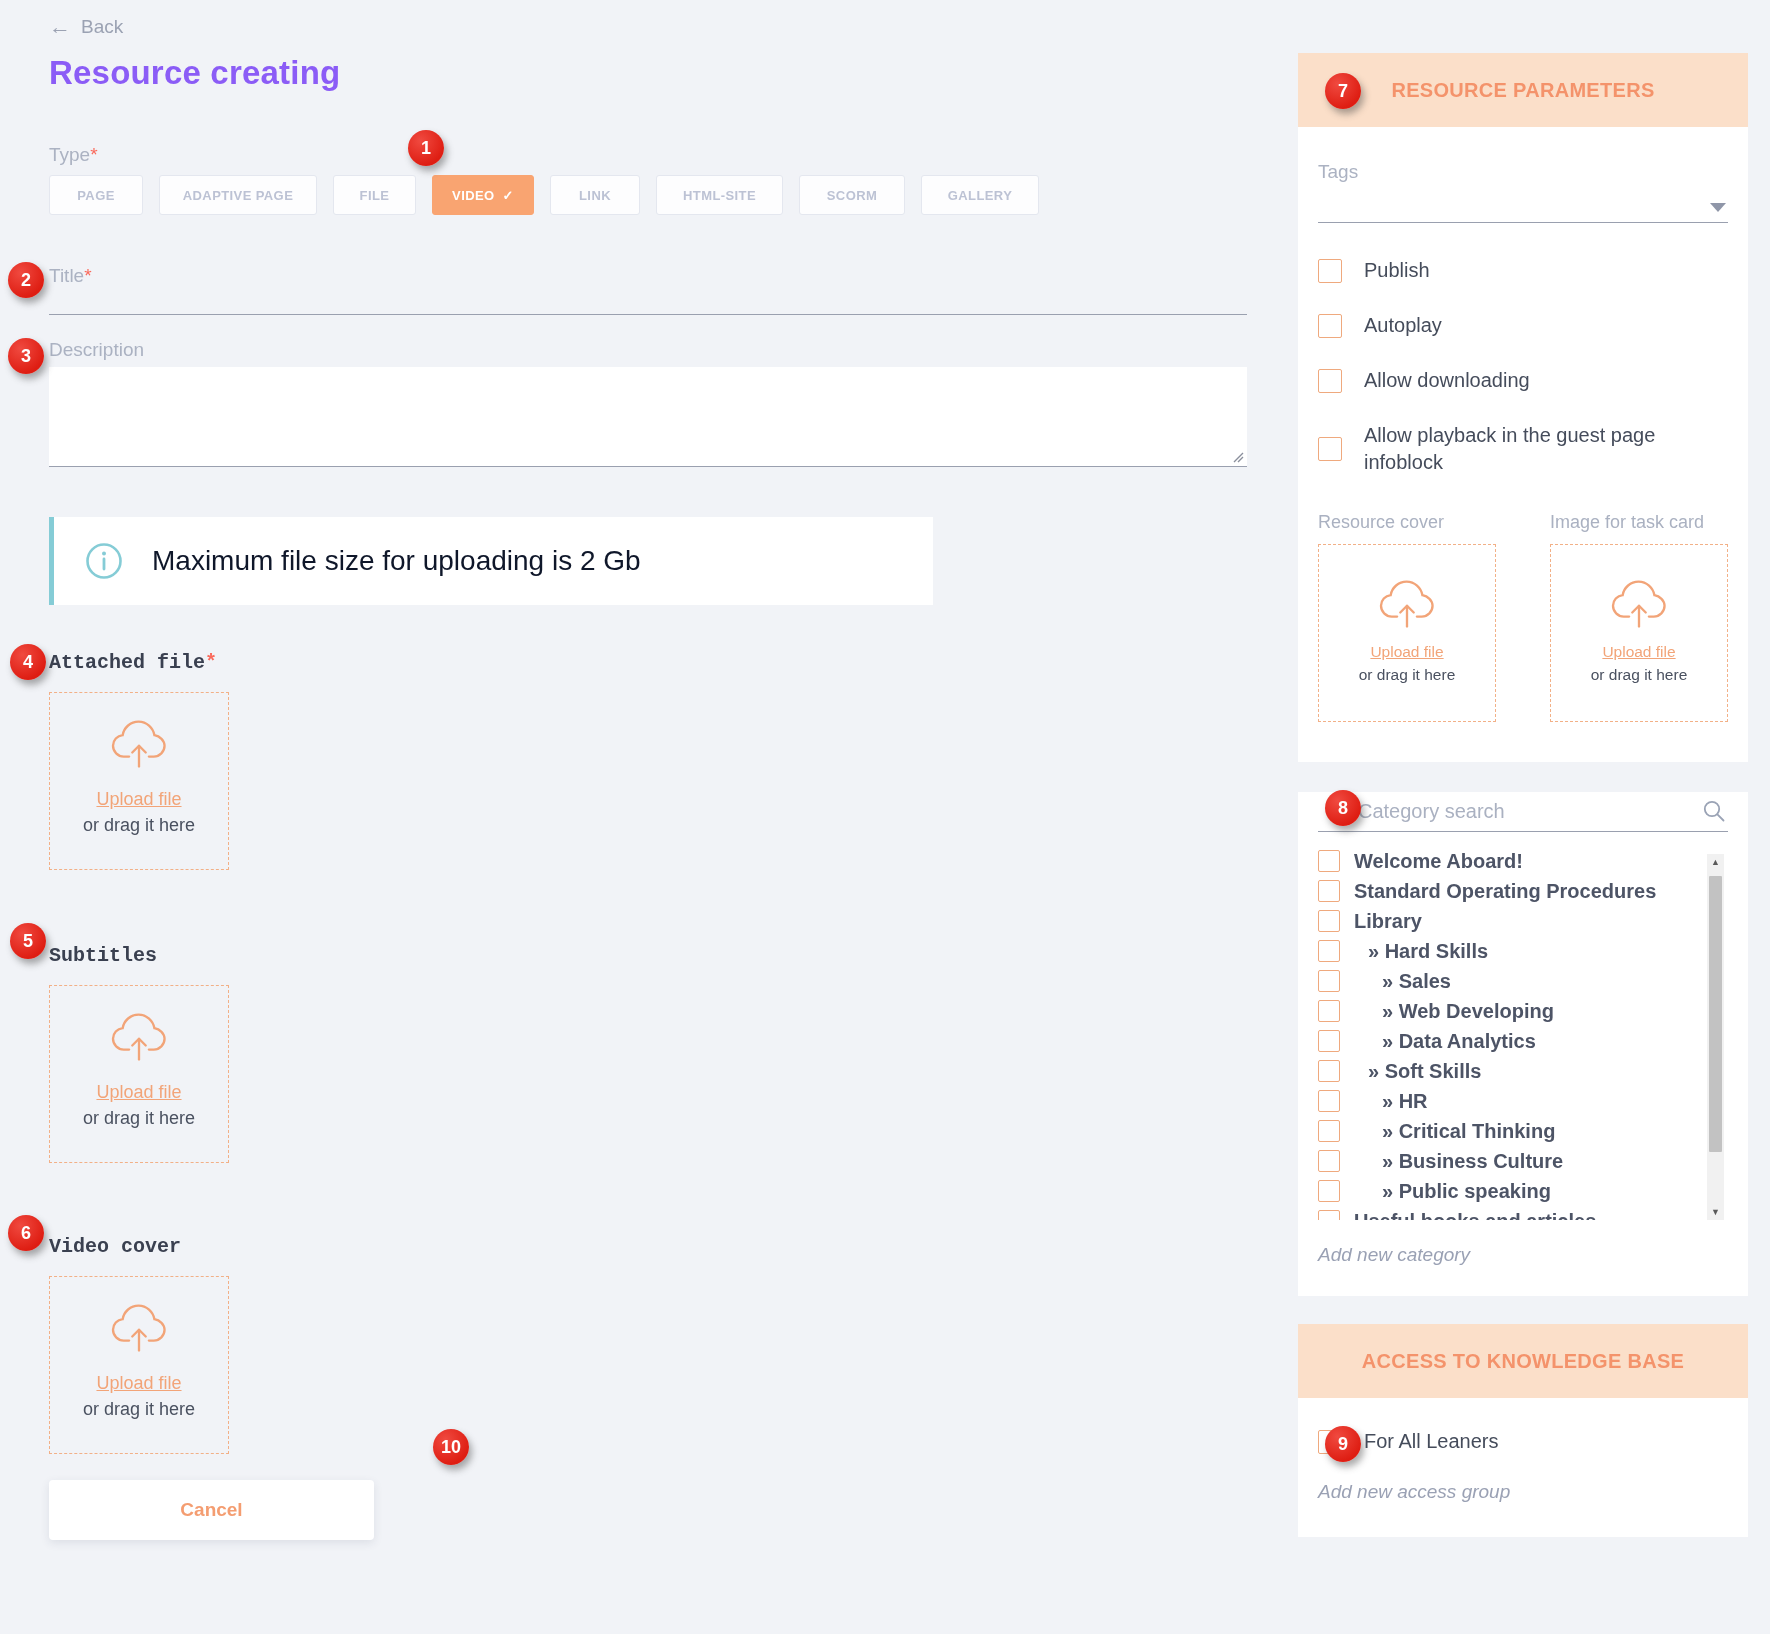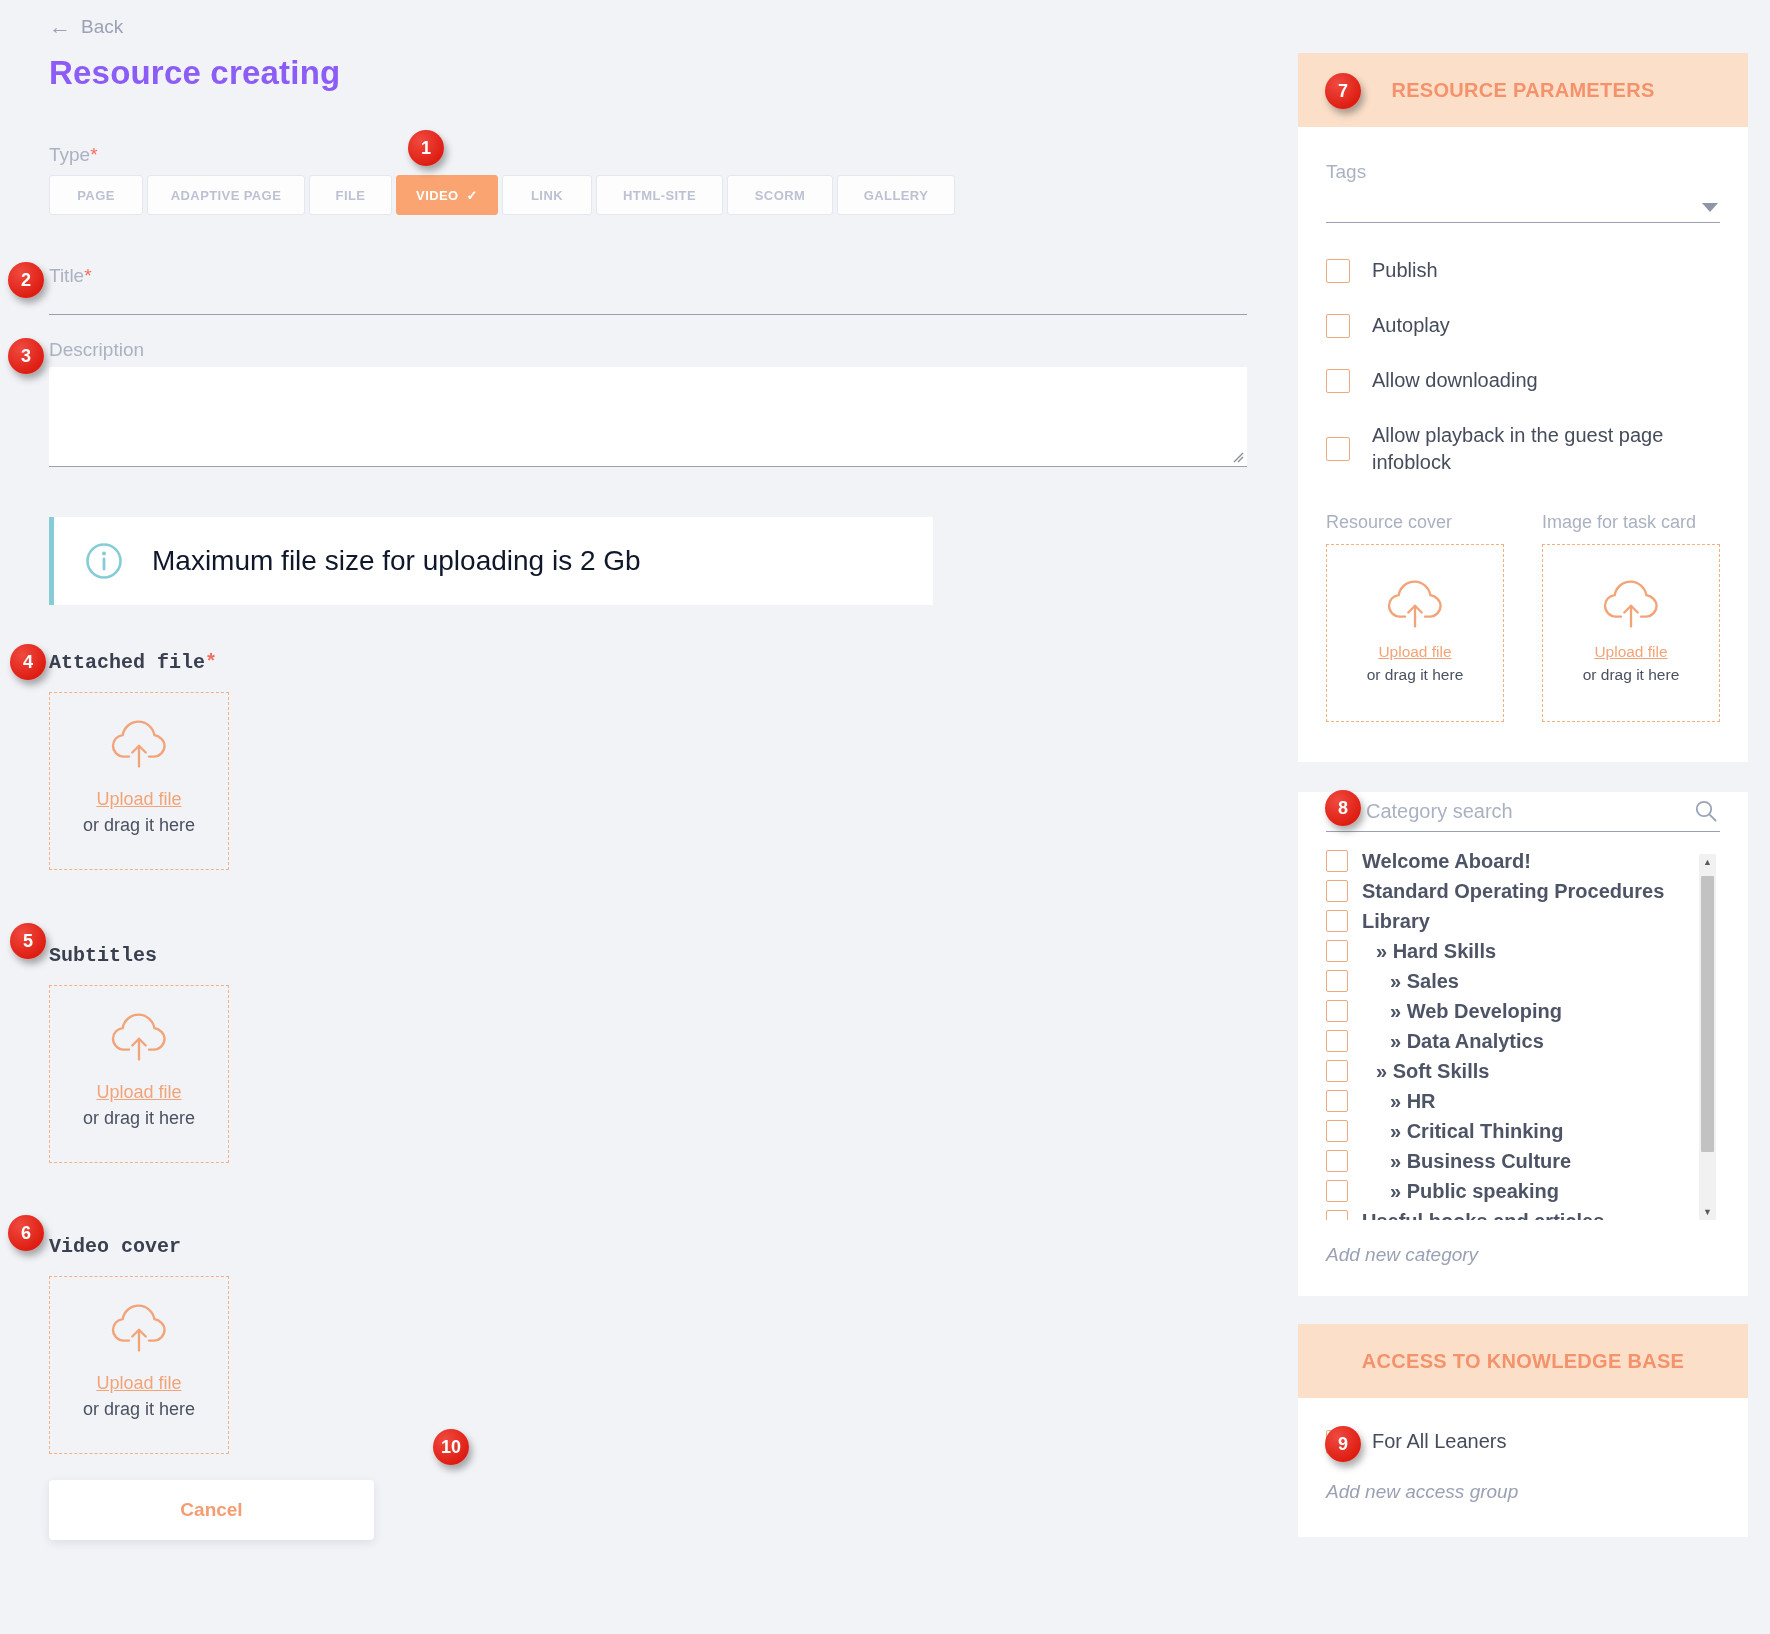--- a/index.html
+++ b/index.html
@@ -16,21 +16,21 @@
   .main { position:absolute; left:49px; top:16px; width:1198px; }
 
   .back { display:flex; align-items:center; gap:10px; color:#9ba2b3; font-size:19px; width:max-content; cursor:pointer; }
   .back .arrow { font-size:22px; line-height:20px; }
 
   .page-title { margin-top:16px; font-size:33px; font-weight:bold; color:#8b5cf6; letter-spacing:.2px; }
 
   .type-label { margin-top:52px; font-size:19px; color:#abb2c2; }
   .req { color:#fa6a5c; }
 
-  .tabs { display:flex; gap:4px; margin-top:9px; }
+  .tabs { display:flex; gap:16px; margin-top:9px; }
   .tab { height:40px; display:flex; align-items:center; justify-content:center; gap:8px;
          background:#fdfdfe; border:1px solid #e4e7ef; border-radius:3px;
          color:#bcc2d4; font-size:13px; font-weight:bold; letter-spacing:.4px; cursor:pointer; }
   .tabs .tab:nth-child(1){width:94px}
   .tabs .tab:nth-child(2){width:158px}
   .tabs .tab:nth-child(3){width:83px}
   .tabs .tab:nth-child(4){width:102px}
   .tabs .tab:nth-child(5){width:90px}
   .tabs .tab:nth-child(6){width:127px}
   .tabs .tab:nth-child(7){width:106px}
@@ -75,21 +75,21 @@
   .btn-save { width:388px; background:#ecd9ca; color:#fff; }
   .save-caret { position:absolute; right:26px; top:50%; margin-top:-5px; width:0; height:0;
                 border-left:10px solid transparent; border-right:10px solid transparent; border-top:11px solid #fff; }
 
   
   .sidebar { position:absolute; left:1298px; top:53px; width:450px; }
   .panel { background:#fff; }
   .panel + .panel { margin-top:28px; }
   .panel-header { height:74px; background:#fbdfc9; display:flex; align-items:center; justify-content:center;
                   color:#f4936b; font-size:20px; font-weight:bold; letter-spacing:.3px; text-align:center; }
-  .panel-body { padding:0 28px; }
+  .panel-body { padding:0 20px; }
 
   .tags-field { position:relative; margin-top:34px; padding-bottom:2px; }
   .tags-label { font-size:19px; color:#abb2c2; }
   .tags-line { position:relative; height:40px; border-bottom:1px solid #9aa0af; cursor:pointer; }
   .caret-down { position:absolute; right:2px; bottom:10px; width:0; height:0;
                 border-left:8px solid transparent; border-right:8px solid transparent; border-top:9px solid #8f96a8; }
 
   .opt-list { margin-top:32px; }
   .opt-row { display:flex; align-items:center; gap:22px; margin-bottom:28px; cursor:pointer; }
   .cbx { width:24px; height:24px; border:1px solid #efa97e; border-radius:2px; background:#fff; flex-shrink:0; }

